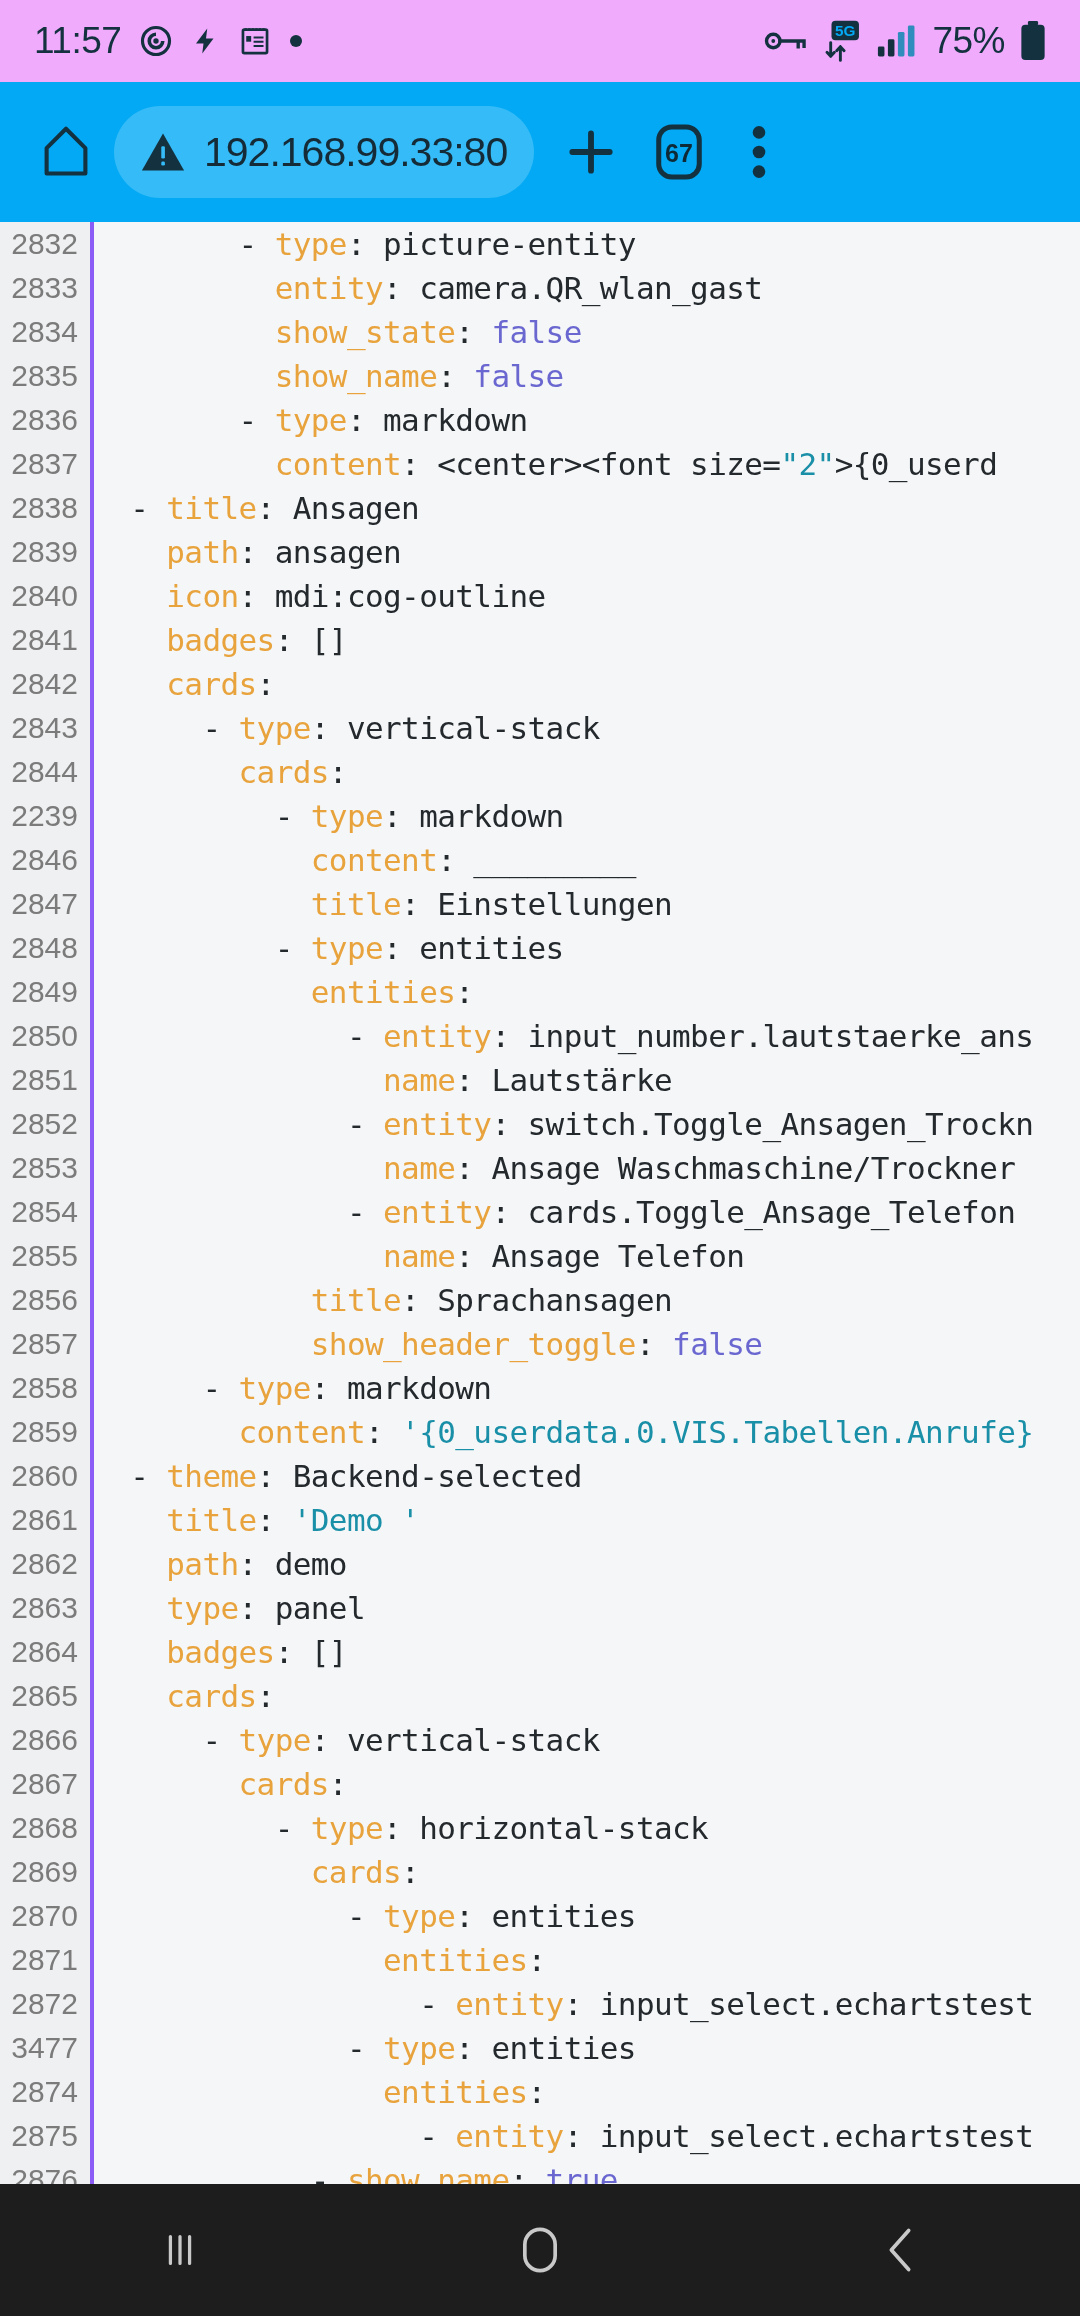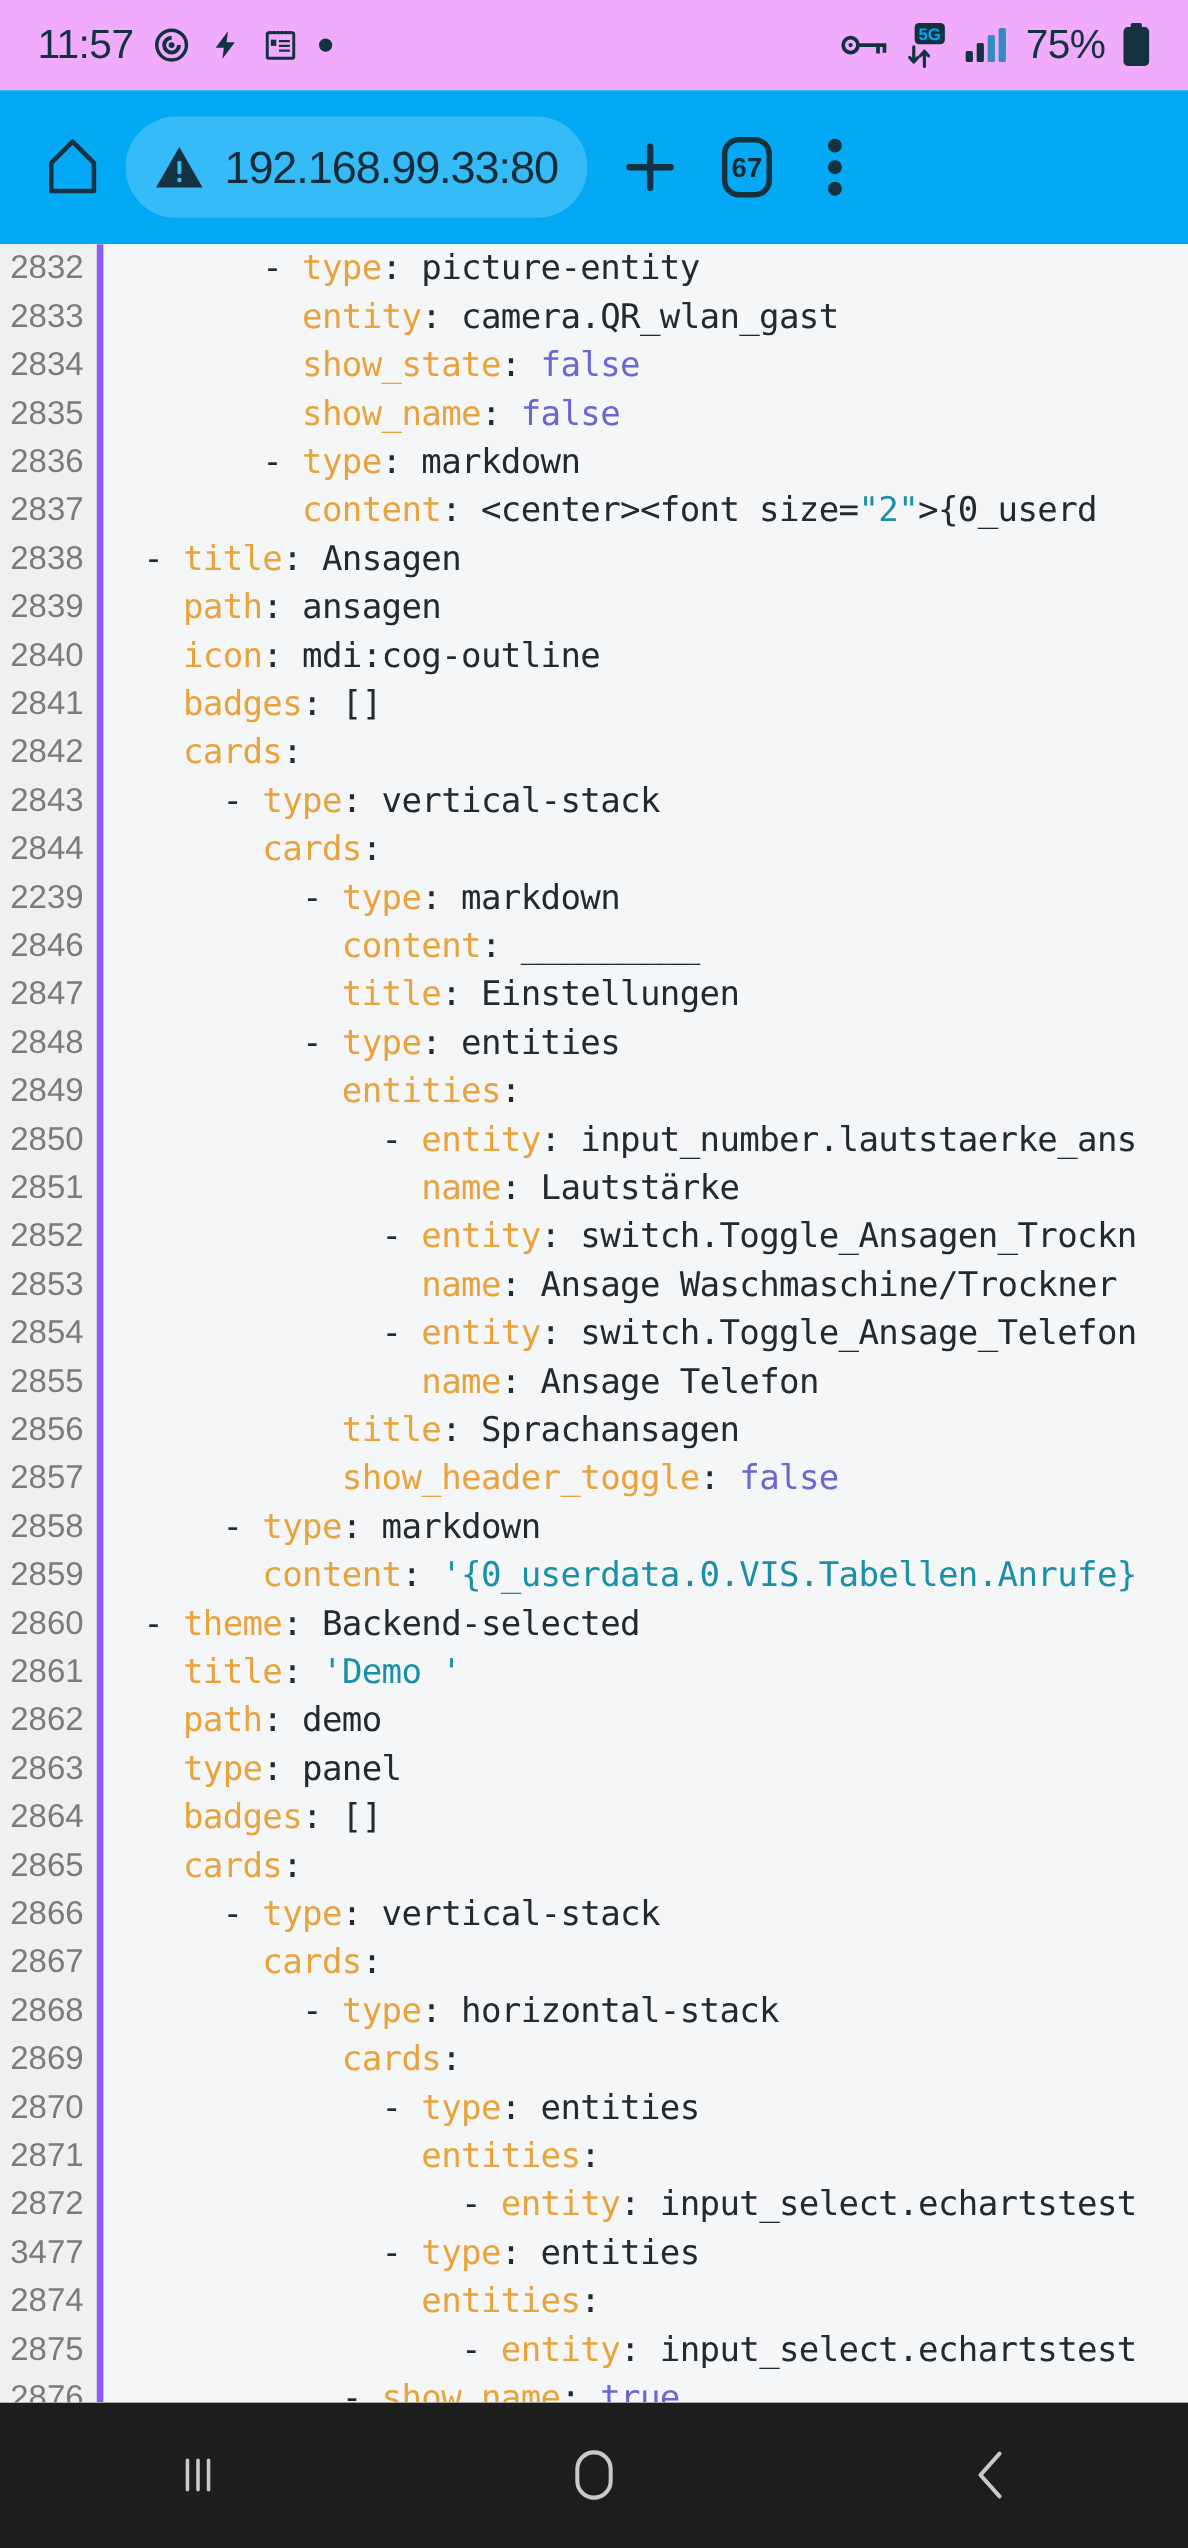--- a/index.html
+++ b/index.html
@@ -45,21 +45,21 @@
   }
   .tb-menu{ width:70px; display:flex; align-items:center; justify-content:center; }
 
   
   .codewrap{
     flex:1 1 auto; background:#f5f6f7; position:relative; overflow:hidden;
     display:flex;
   }
   .gutter{
     width:94px; flex:0 0 94px; background:#eff0f1;
-    border-right:6px solid #8b5cf6;
+    border-right:4px solid #8b5cf6;
     text-align:right; padding-right:12px;
   }
   .gutter .ln{
     height:44px; line-height:44px; font-size:30px; color:#7b7b7b;
     font-family:"Liberation Sans", sans-serif; letter-spacing:0px;
   }
   .codearea{
     flex:1 1 auto; overflow:hidden; position:relative;
   }
   .cl{
@@ -263,21 +263,21 @@
         <div class="cl"><span class="p">        </span><span class="k">cards</span><span class="p">:</span></div>
         <div class="cl"><span class="p">          - </span><span class="k">type</span><span class="v">: markdown</span></div>
         <div class="cl"><span class="p">            </span><span class="k">content</span><span class="v">: _________</span></div>
         <div class="cl"><span class="p">            </span><span class="k">title</span><span class="v">: Einstellungen</span></div>
         <div class="cl"><span class="p">          - </span><span class="k">type</span><span class="v">: entities</span></div>
         <div class="cl"><span class="p">            </span><span class="k">entities</span><span class="p">:</span></div>
         <div class="cl"><span class="p">              - </span><span class="k">entity</span><span class="v">: input_number.lautstaerke_ans</span></div>
         <div class="cl"><span class="p">                </span><span class="k">name</span><span class="v">: Lautstärke</span></div>
         <div class="cl"><span class="p">              - </span><span class="k">entity</span><span class="v">: switch.Toggle_Ansagen_Trockn</span></div>
         <div class="cl"><span class="p">                </span><span class="k">name</span><span class="v">: Ansage Waschmaschine/Trockner</span></div>
-        <div class="cl"><span class="p">              - </span><span class="k">entity</span><span class="v">: switch.Toggle_Ansage_Telefon</span></div>
+        <div class="cl"><span class="p">              - </span><span class="k">entity</span><span class="v">: cards.Toggle_Ansage_Telefon</span></div>
         <div class="cl"><span class="p">                </span><span class="k">name</span><span class="v">: Ansage Telefon</span></div>
         <div class="cl"><span class="p">            </span><span class="k">title</span><span class="v">: Sprachansagen</span></div>
         <div class="cl"><span class="p">            </span><span class="k">show_header_toggle</span><span class="p">: </span><span class="b">false</span></div>
         <div class="cl"><span class="p">      - </span><span class="k">type</span><span class="v">: markdown</span></div>
         <div class="cl"><span class="p">        </span><span class="k">content</span><span class="p">: </span><span class="s">'{0_userdata.0.VIS.Tabellen.Anrufe}</span></div>
         <div class="cl"><span class="p">  - </span><span class="k">theme</span><span class="v">: Backend-selected</span></div>
         <div class="cl"><span class="p">    </span><span class="k">title</span><span class="p">: </span><span class="s">'Demo '</span></div>
         <div class="cl"><span class="p">    </span><span class="k">path</span><span class="v">: demo</span></div>
         <div class="cl"><span class="p">    </span><span class="k">type</span><span class="v">: panel</span></div>
         <div class="cl"><span class="p">    </span><span class="k">badges</span><span class="v">: []</span></div>

